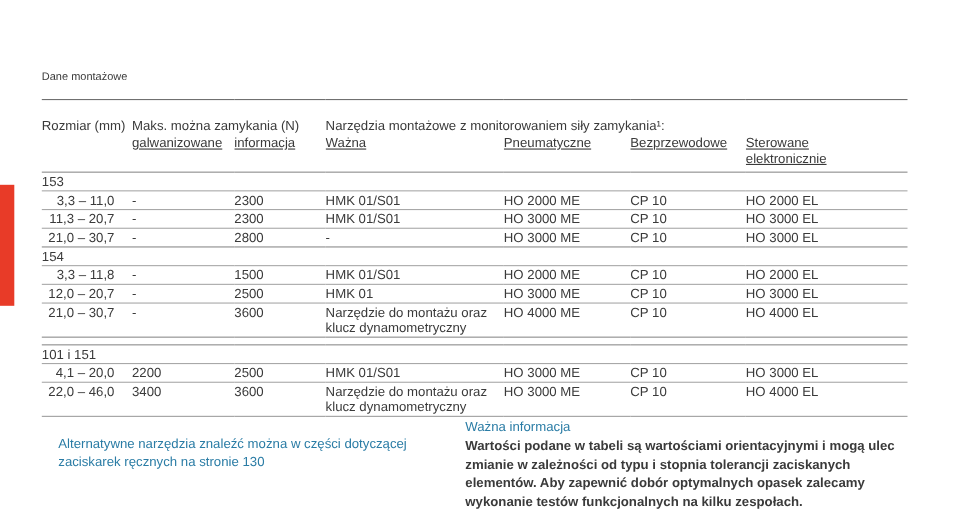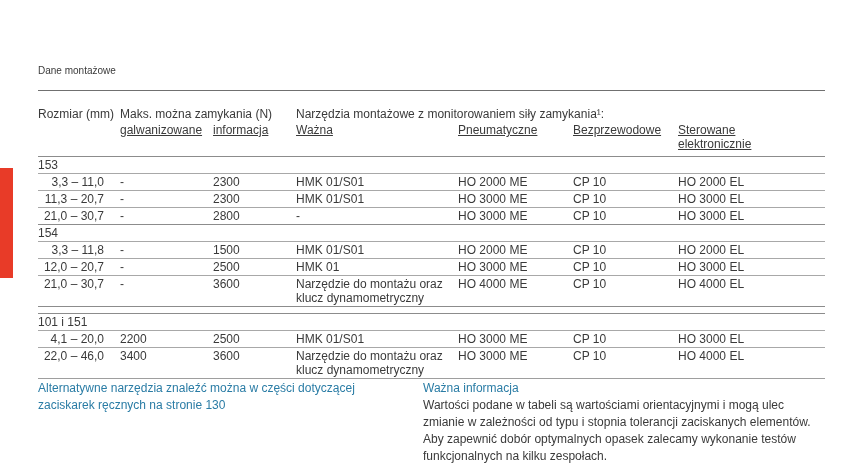--- a/index.html
+++ b/index.html
@@ -32,24 +32,24 @@
   tbody tr{border-top:1px solid #a8a8a8;}
   tbody tr.section-row{border-top:1px solid #8c8c8c;}
   tbody tr.section-row td{padding:1px 0;}
   tbody tr.spacer-row{border-top:1px solid #8c8c8c;}
   tbody tr.spacer-row td{height:7px;padding:0;}
   td.col-size .size-val{display:inline-block;min-width:66px;text-align:right;}
   .ster-wrap{display:block;width:92px;}
 
   .foot-left{position:absolute;left:38px;top:380px;width:372px;
              font-size:12px;line-height:17px;color:var(--link-blue);}
-  .foot-left p{margin:0;}
+  .foot-left p{margin:15px;}
   .foot-right{position:absolute;left:423px;top:380px;width:404px;font-size:12px;line-height:17px;}
   .foot-right .info-heading{color:var(--link-blue);}
-  .foot-right .info-body{color:var(--text);}
+  .foot-right .info-body{color:var(--text);font-weight:bold;}
 </style>
 </head>
 <body>
 
 <div class="page">
 
   <div class="edge-tab"></div>
 
 
   <div class="section-heading">Dane montażowe</div>

